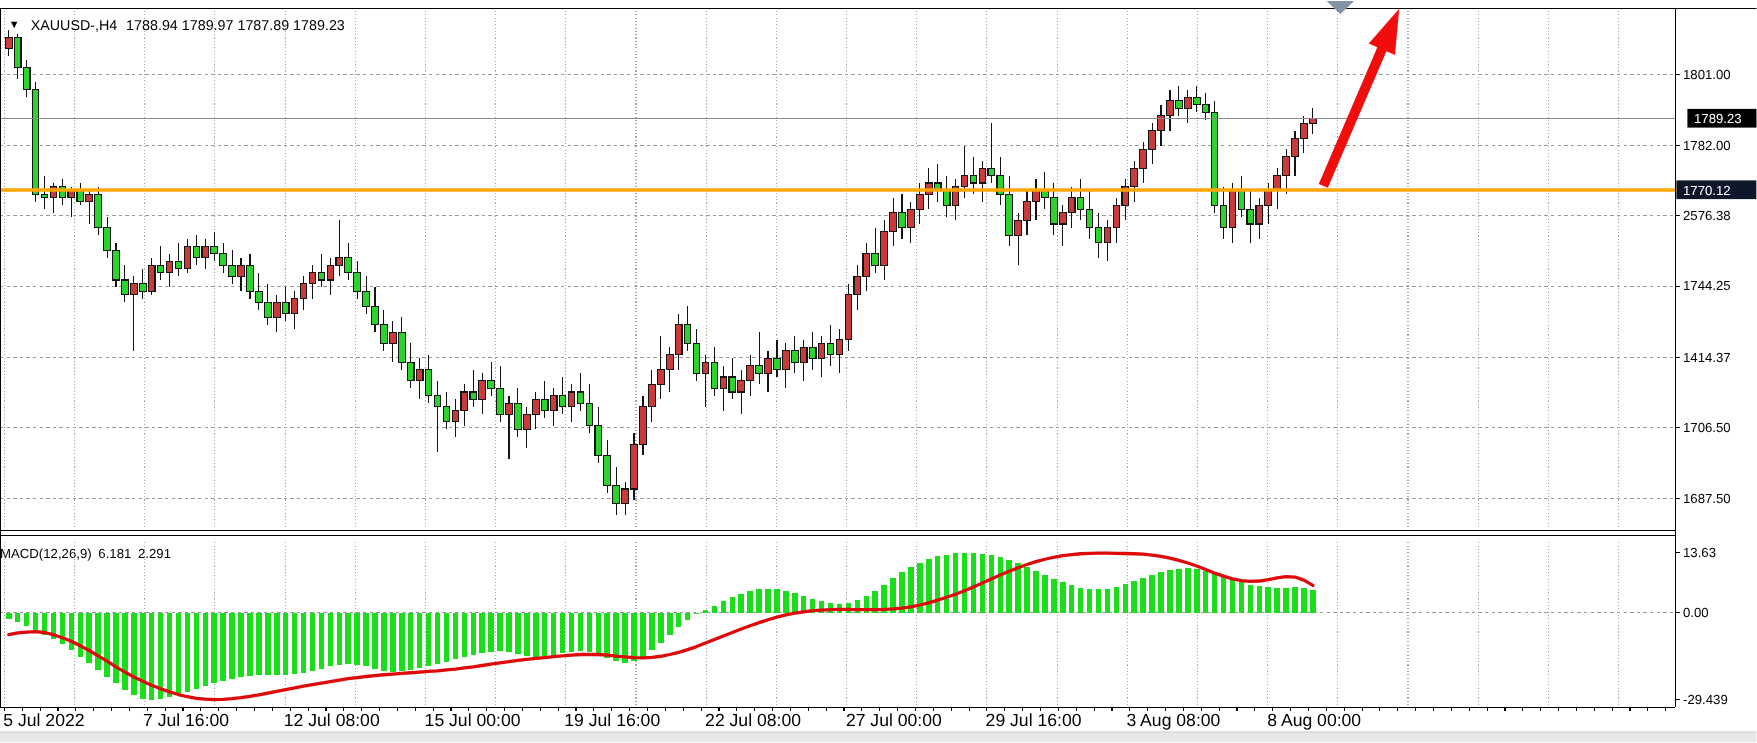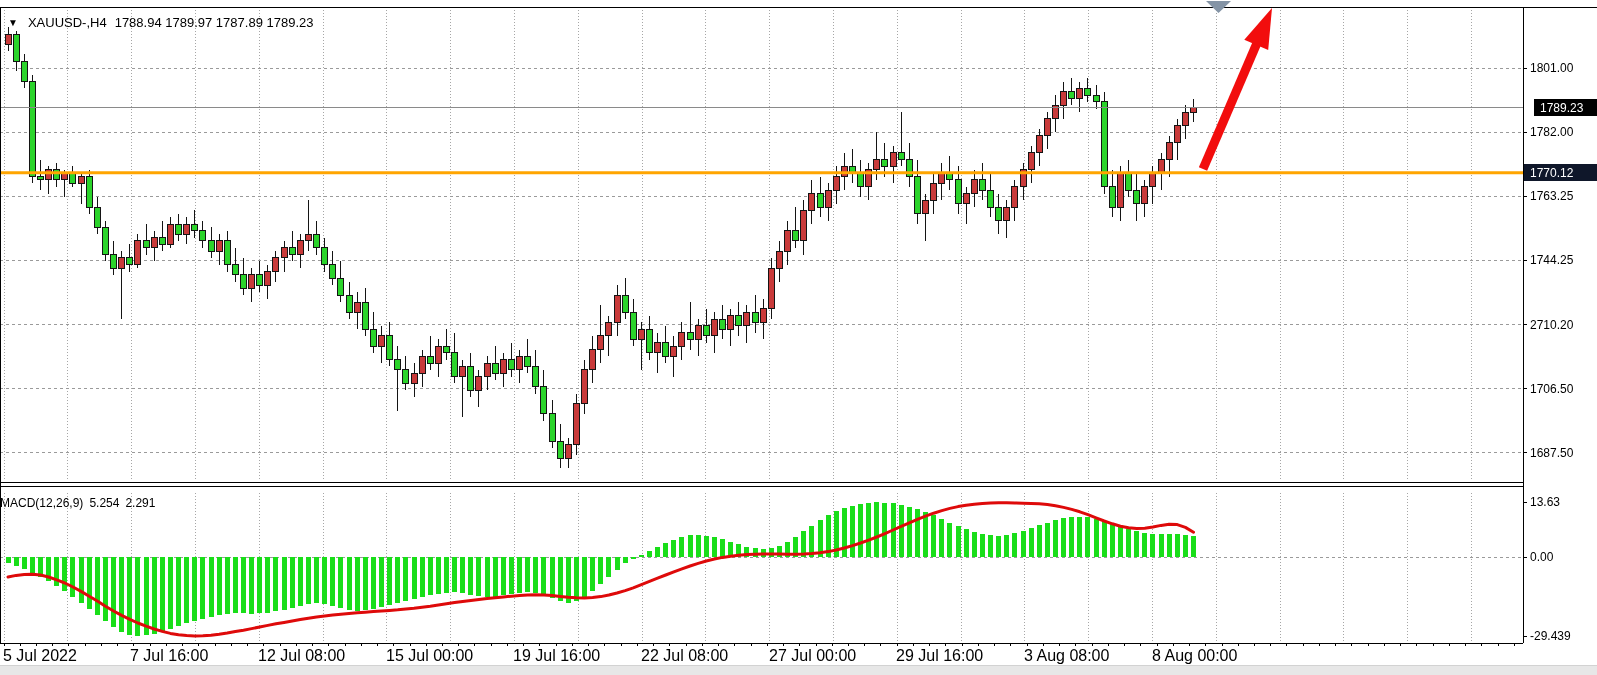--- a/index.html
+++ b/index.html
@@ -652,30 +652,30 @@
   </svg>
 
   <div class="overlay hdr">
     <span class="tri">▼</span>
     <span>XAUUSD-,H4</span>
     <span>1788.94  1789.97  1787.89  1789.23</span>
   </div>
 
   <div class="overlay macdlbl">
     <span>MACD(12,26,9)</span>
-    <span>5.254</span>
+    <span>6.181</span>
     <span>2.291</span>
   </div>
 
   <div id="price-axis">
       <div class="pricelabel" style="top: 61px;">1801.00</div>
       <div class="pricelabel" style="top: 125.448px;">1782.00</div>
-      <div class="pricelabel" style="top: 189.048px;">1763.25</div>
+      <div class="pricelabel" style="top: 189.048px;">2576.38</div>
       <div class="pricelabel" style="top: 253.496px;">1744.25</div>
-      <div class="pricelabel" style="top: 317.944px;">2710.20</div>
+      <div class="pricelabel" style="top: 317.944px;">1414.37</div>
       <div class="pricelabel" style="top: 381.544px;">1706.50</div>
       <div class="pricelabel" style="top: 445.992px;">1687.50</div>
       <div class="pricebox" style="background: rgb(0, 0, 0); top: 99.4238px; margin-left: 10px;">1789.23</div>
       <div class="pricebox" style="background: #0f172a; top: 164.245px;">1770.12</div>
     </div>
   <div id="time-axis">
       <div class="timelabel" style="left: 3px;">5 Jul 2022</div>
       <div class="timelabel" style="left: 130px;">7 Jul 16:00</div>
       <div class="timelabel" style="left: 258px;">12 Jul 08:00</div>
       <div class="timelabel" style="left: 386px;">15 Jul 00:00</div>

